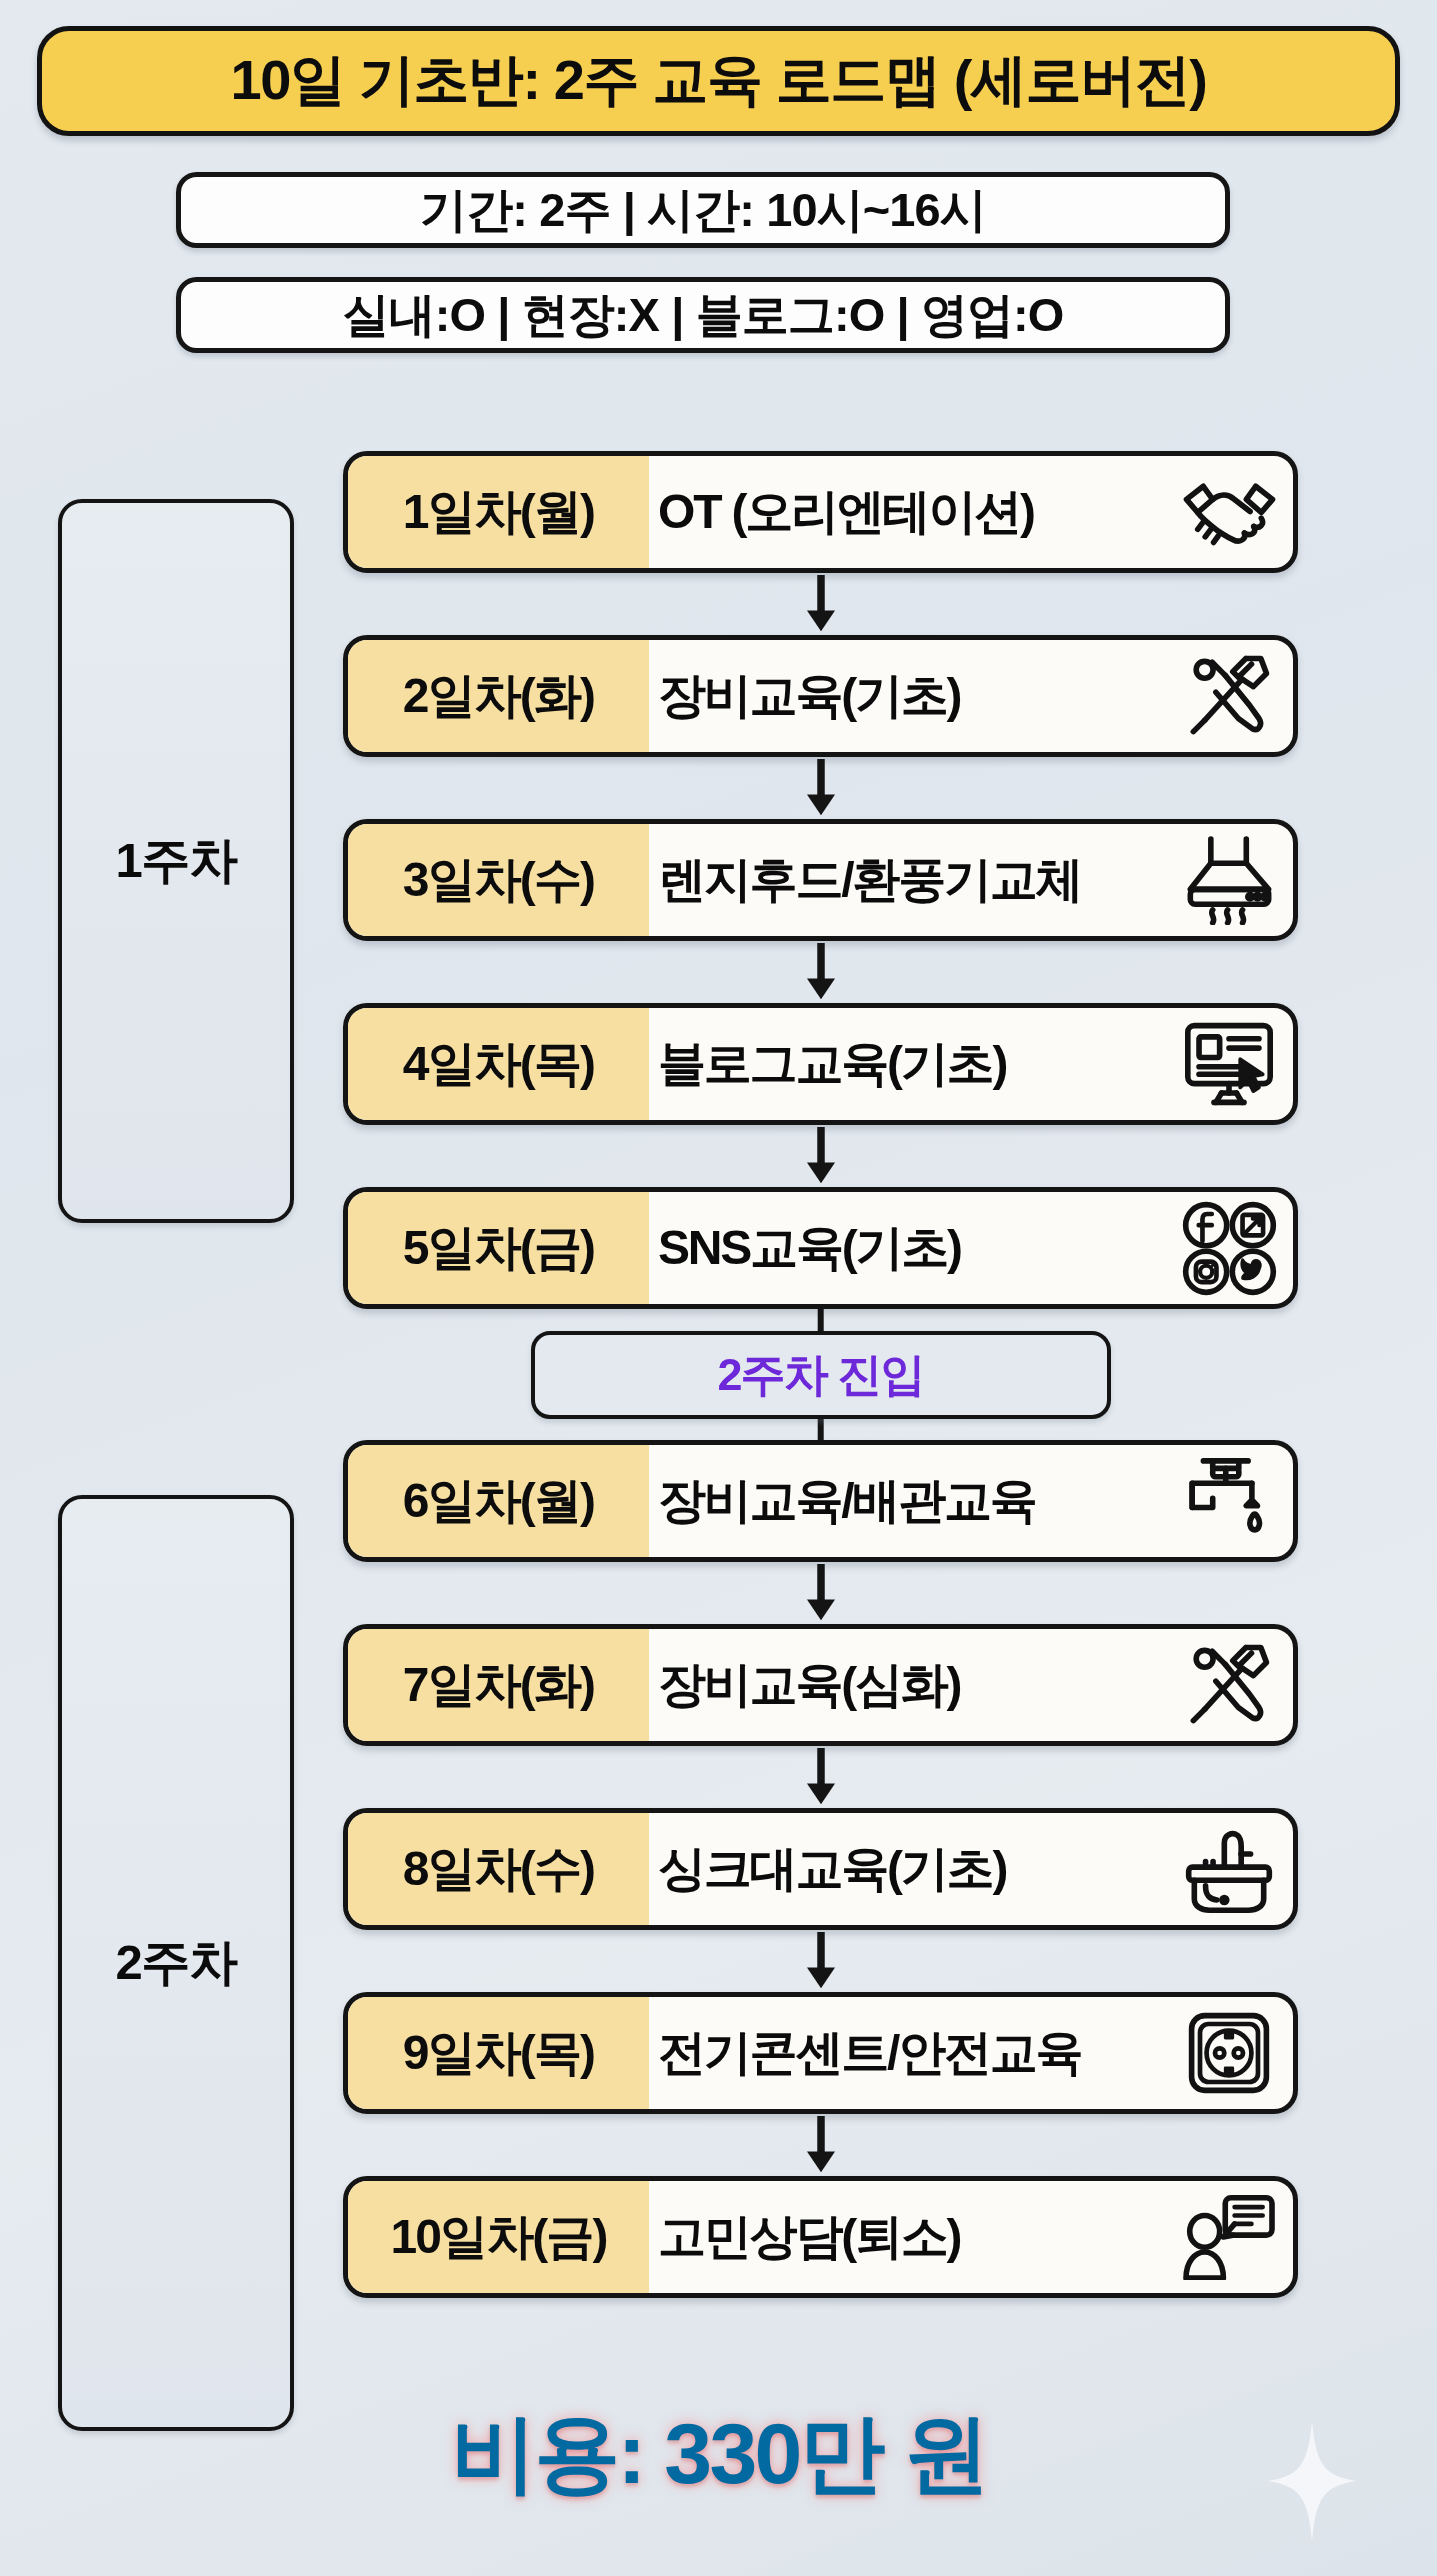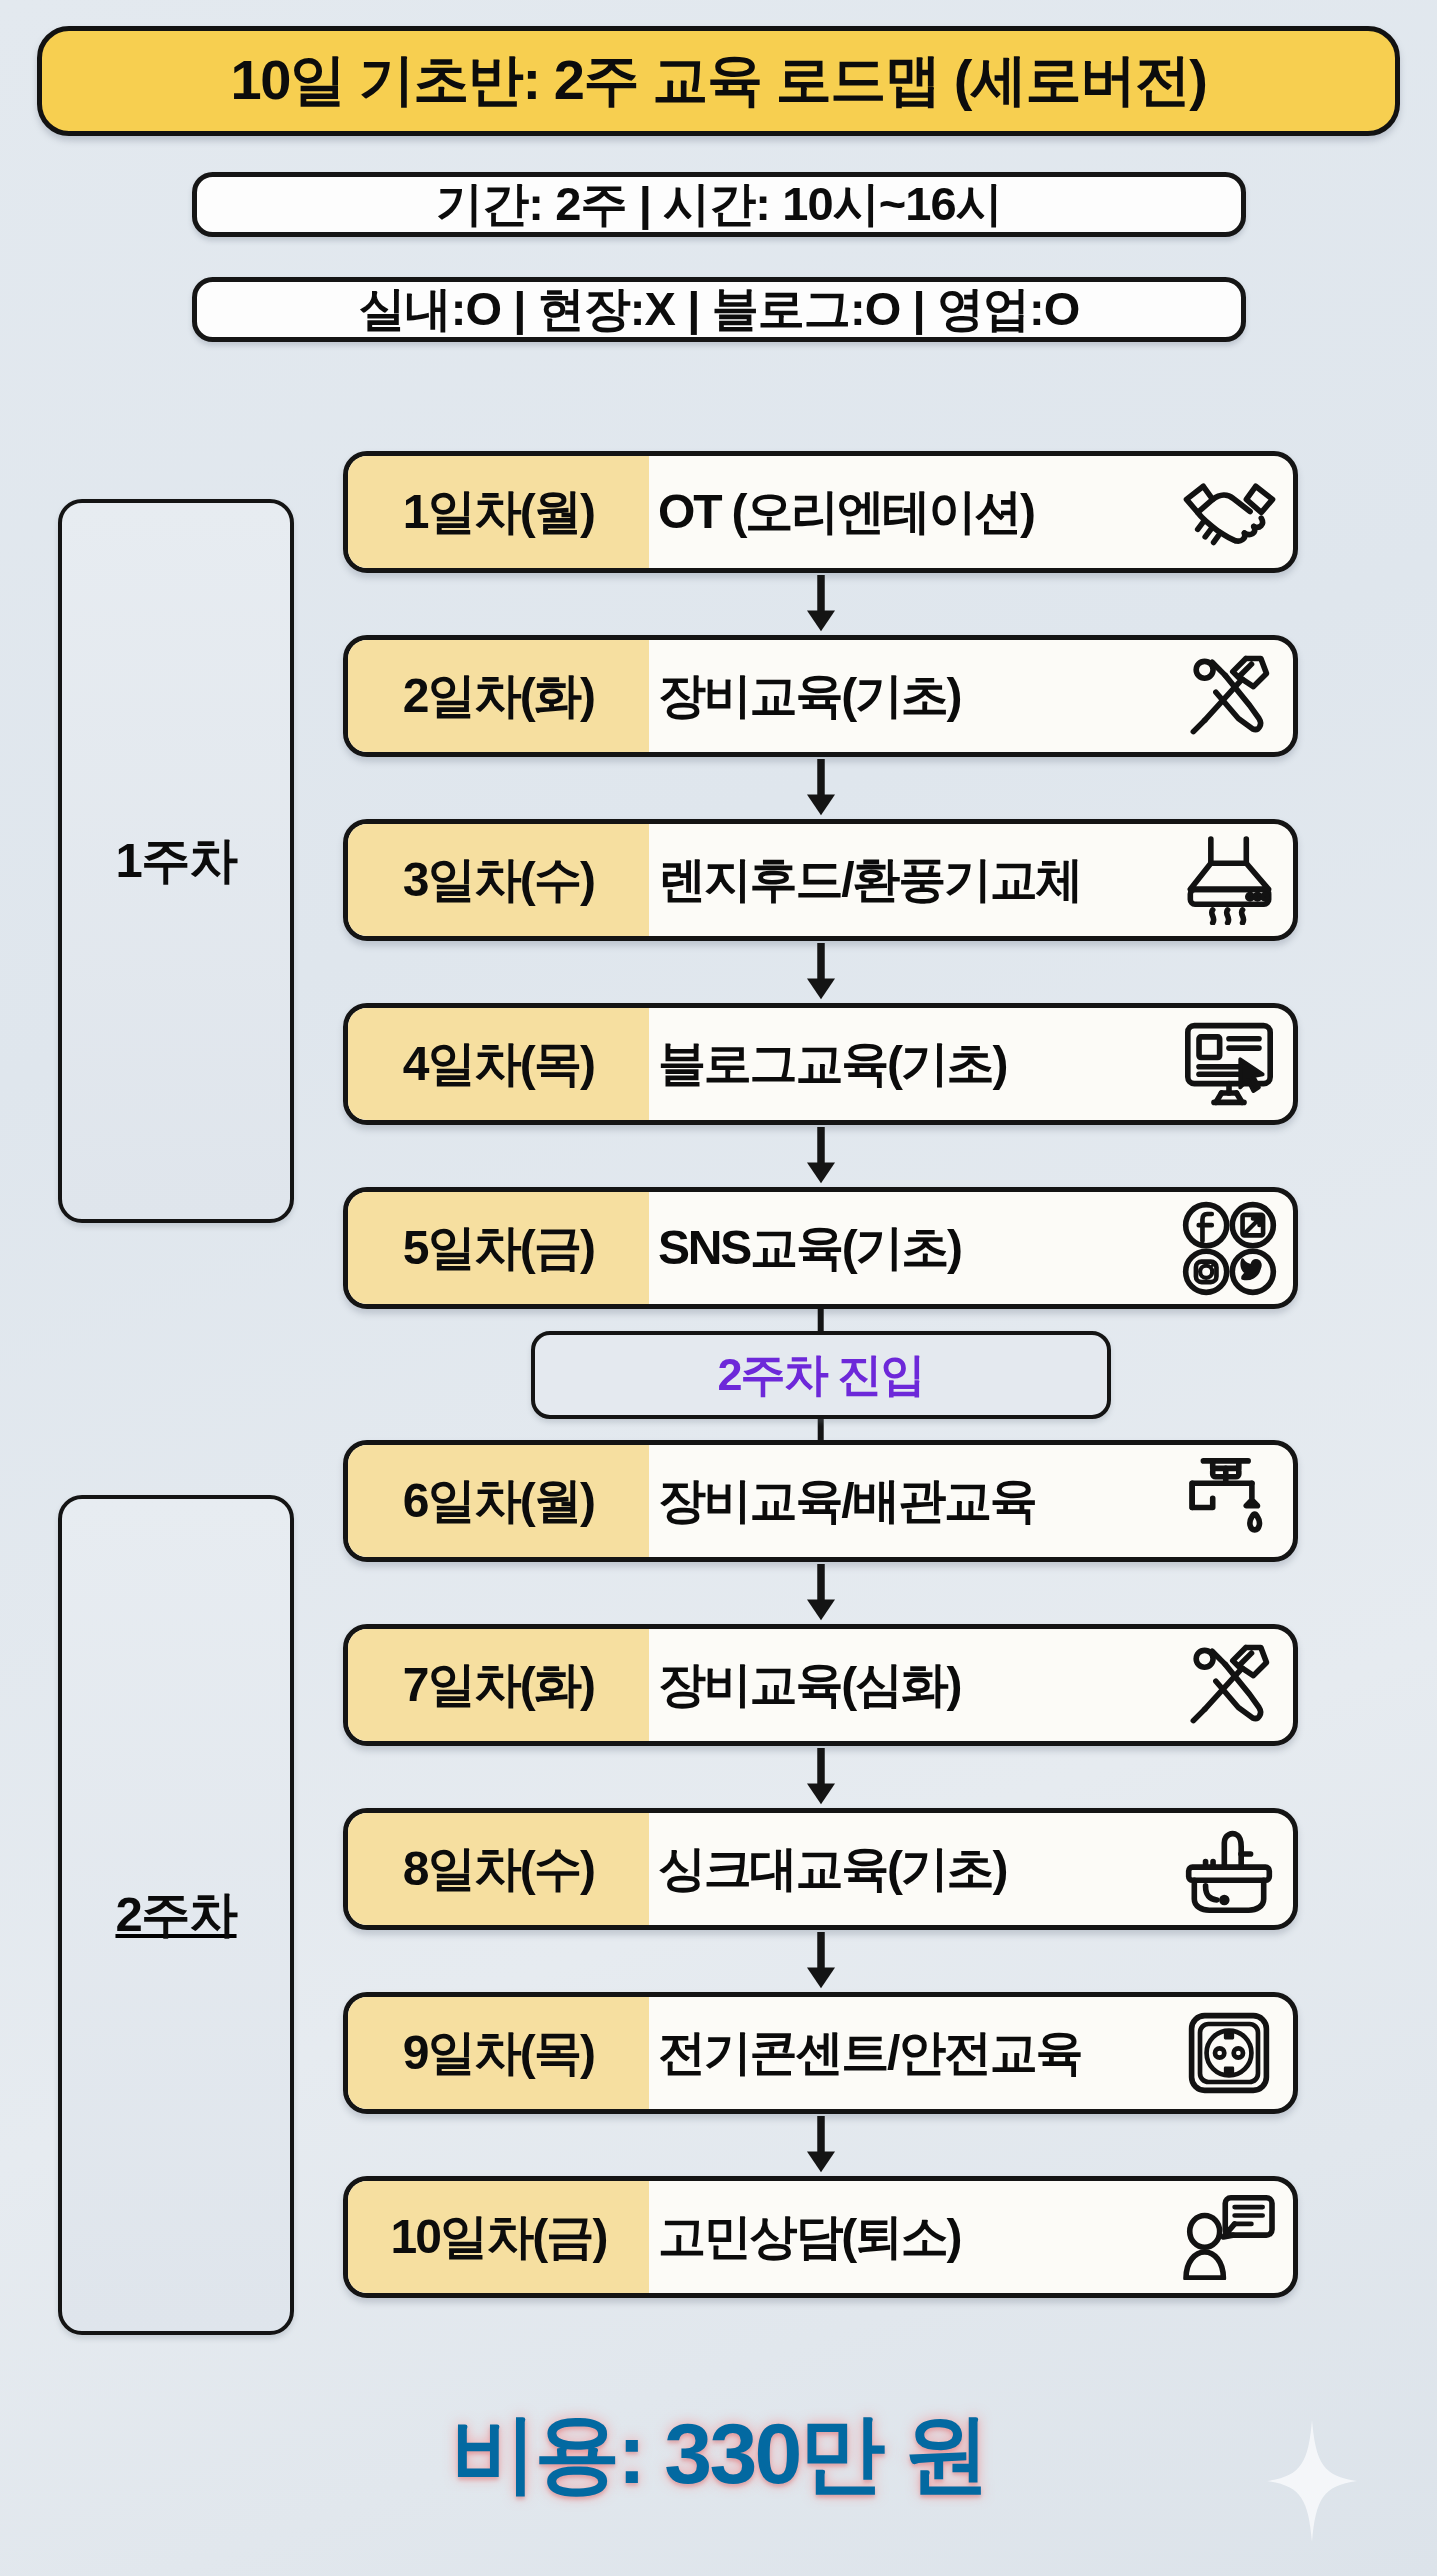--- a/index.html
+++ b/index.html
@@ -37,23 +37,23 @@
   .title-bar .t {
     font-size: 56px;
     font-weight: 700;
     color: #0c0c0c;
     letter-spacing: -1.4px;
     white-space: nowrap;
   }
 
   .info-bar {
     position: absolute;
-    left: 192px;
+    left: 176px;
     width: 1054px;
-    height: 65px;
+    height: 76px;
     background: #fdfdfd;
     border: 5.6px solid #151515;
     border-radius: 20.6px;
     display: flex;
     align-items: center;
     justify-content: center;
     box-shadow: 0 3.7px 5.6px rgba(120,130,145,0.30);
   }
   .info-bar.one { top: 172px; }
   .info-bar.two { top: 277px; }
@@ -78,21 +78,21 @@
     justify-content: center;
     box-shadow: 0 3.7px 5.6px rgba(120,130,145,0.25);
   }
   .week-box .t {
     font-size: 49px;
     font-weight: 700;
     color: #0b0b0b;
     letter-spacing: -1.4px;
   }
   #week1 { top: 459px; height: 724px; margin-top: 40px; }
-  #week2 { top: 1495px; height: 840px; text-decoration: underline; }
+  #week2 { top: 1495px; height: 936px; }
 
   
   .rail {
     position: absolute;
     left: 343px;
     top: 451px;
     width: 979px;
   }
 
   .day-card {

